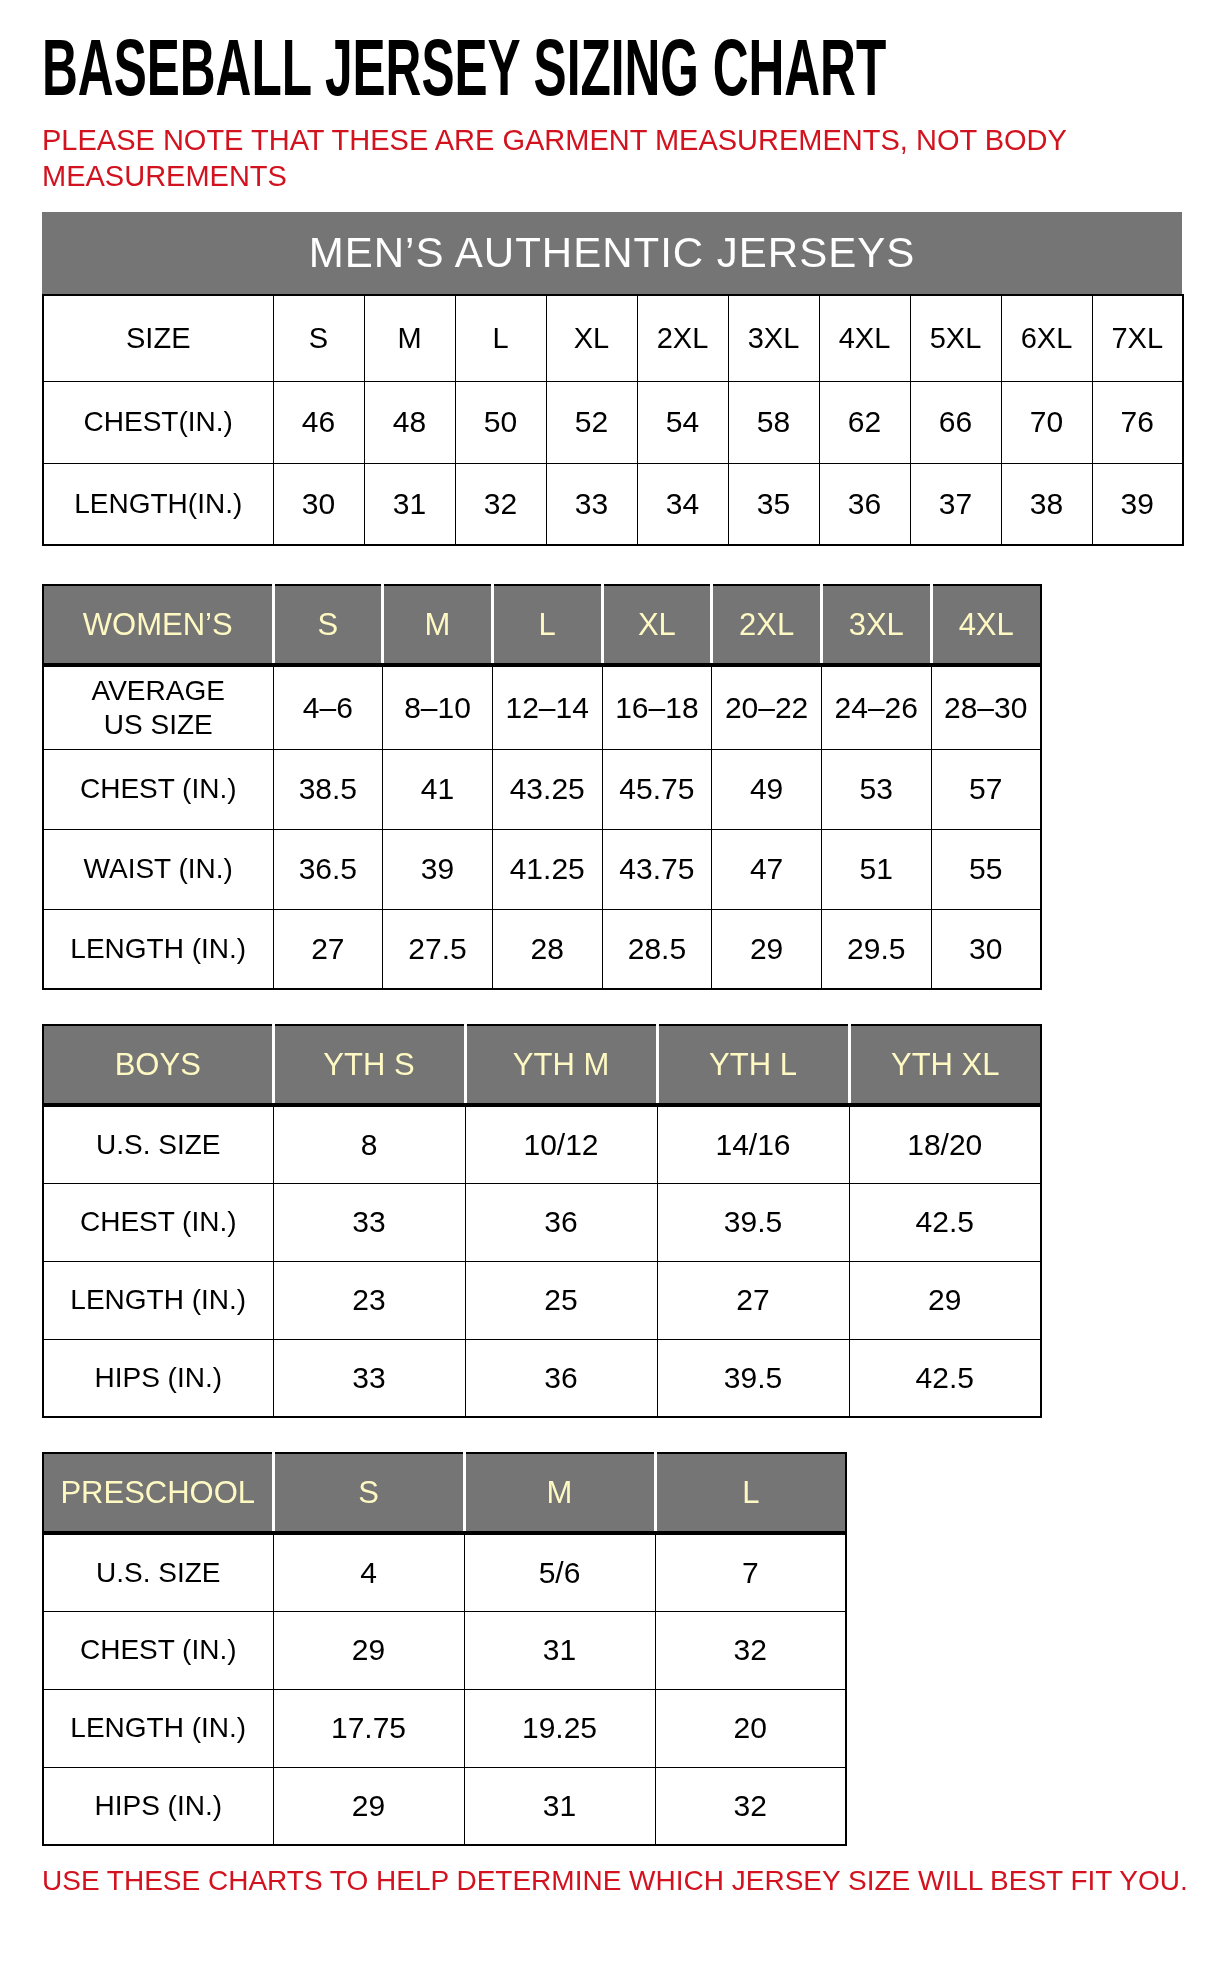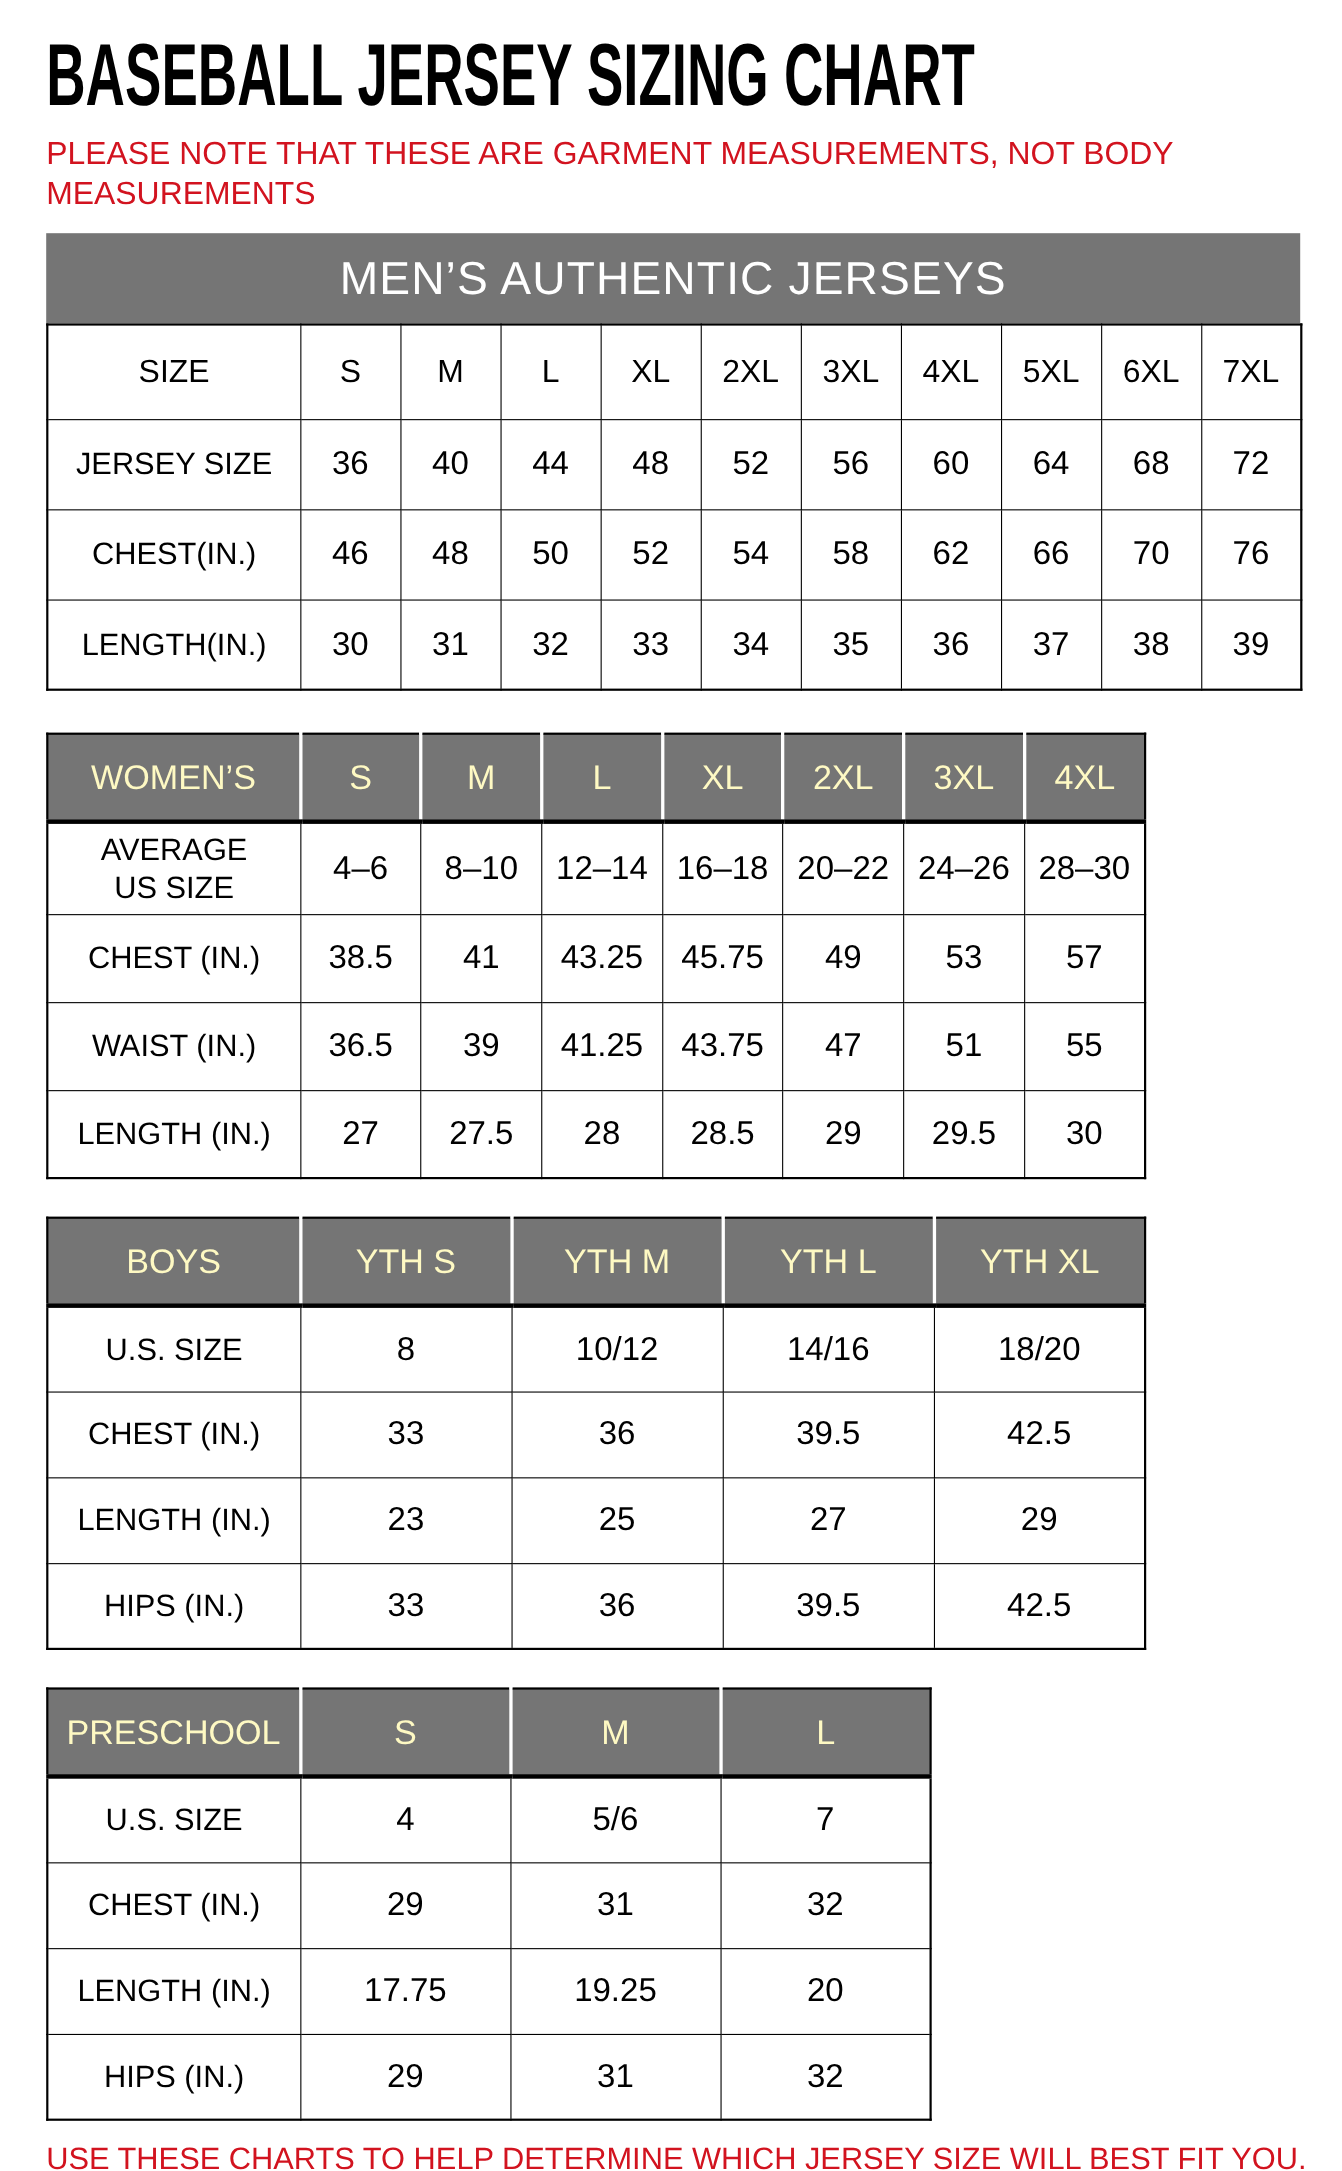--- a/index.html
+++ b/index.html
@@ -141,33 +141,20 @@
             <th>2XL</th>
             <th>3XL</th>
             <th>4XL</th>
             <th>5XL</th>
             <th>6XL</th>
             <th>7XL</th>
           </tr>
         </thead>
         <tbody>
           <tr>
-            <th class="row-label"><span class="lbl">JERSEY SIZE</span></th>
-            <td>36</td>
-            <td>40</td>
-            <td>44</td>
-            <td>48</td>
-            <td>52</td>
-            <td>56</td>
-            <td>60</td>
-            <td>64</td>
-            <td>68</td>
-            <td>72</td>
-          </tr>
-          <tr>
             <th class="row-label"><span class="lbl">CHEST(IN.)</span></th>
             <td>46</td>
             <td>48</td>
             <td>50</td>
             <td>52</td>
             <td>54</td>
             <td>58</td>
             <td>62</td>
             <td>66</td>
             <td>70</td>

